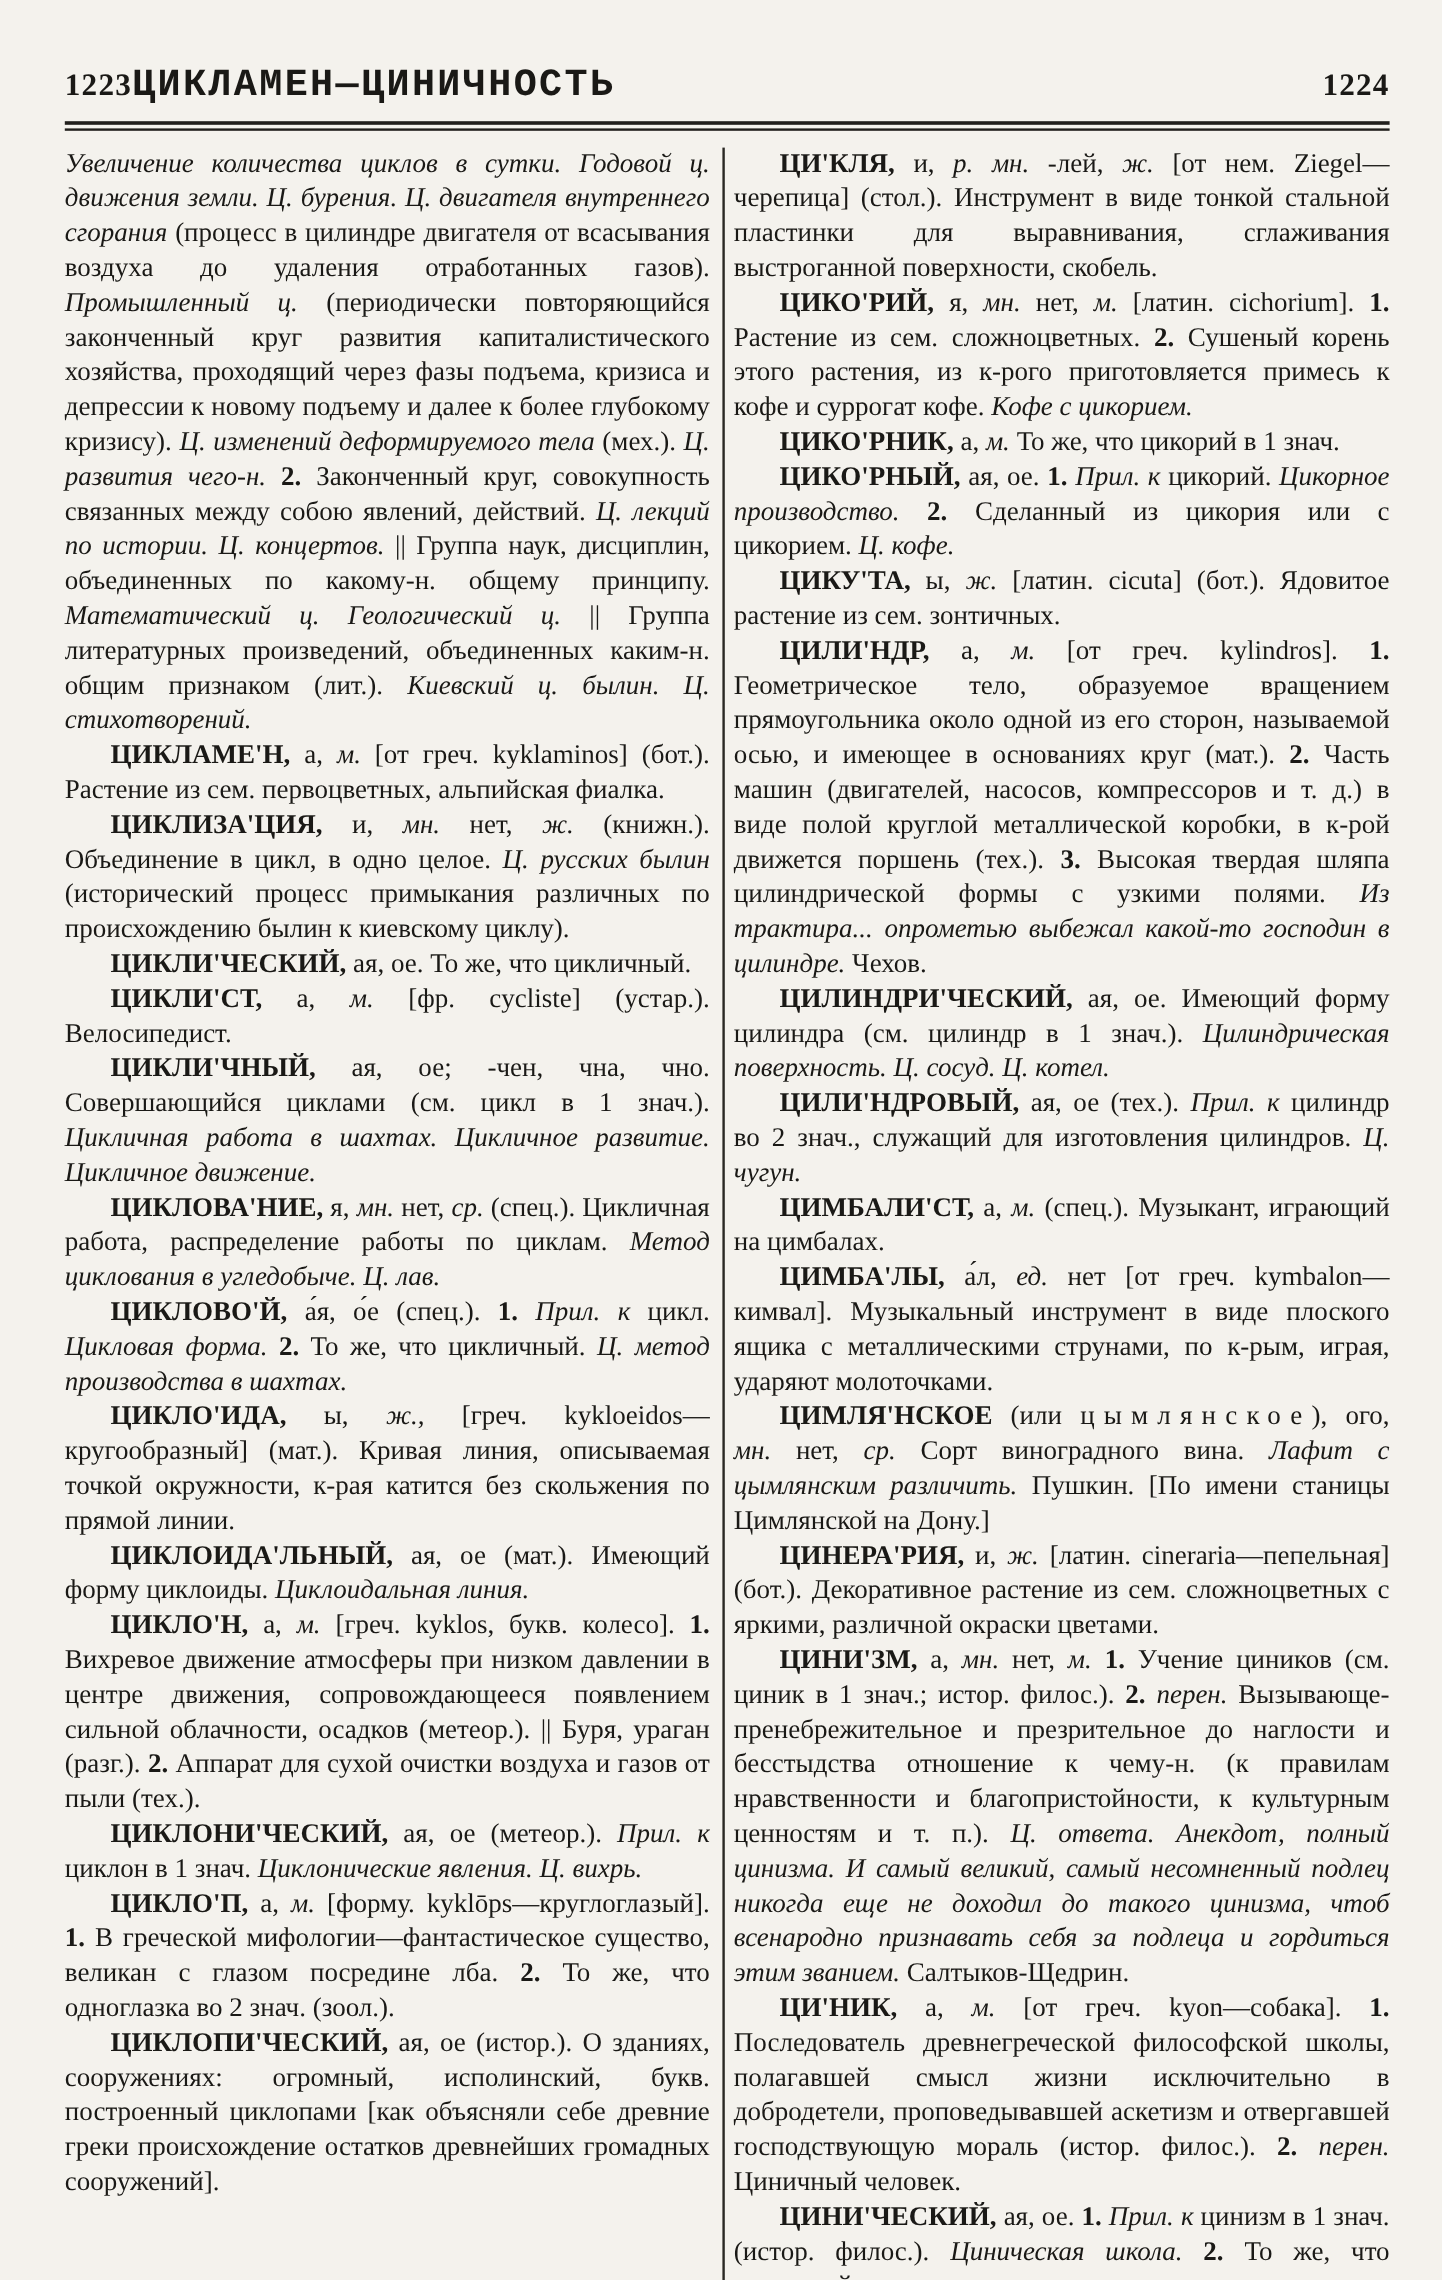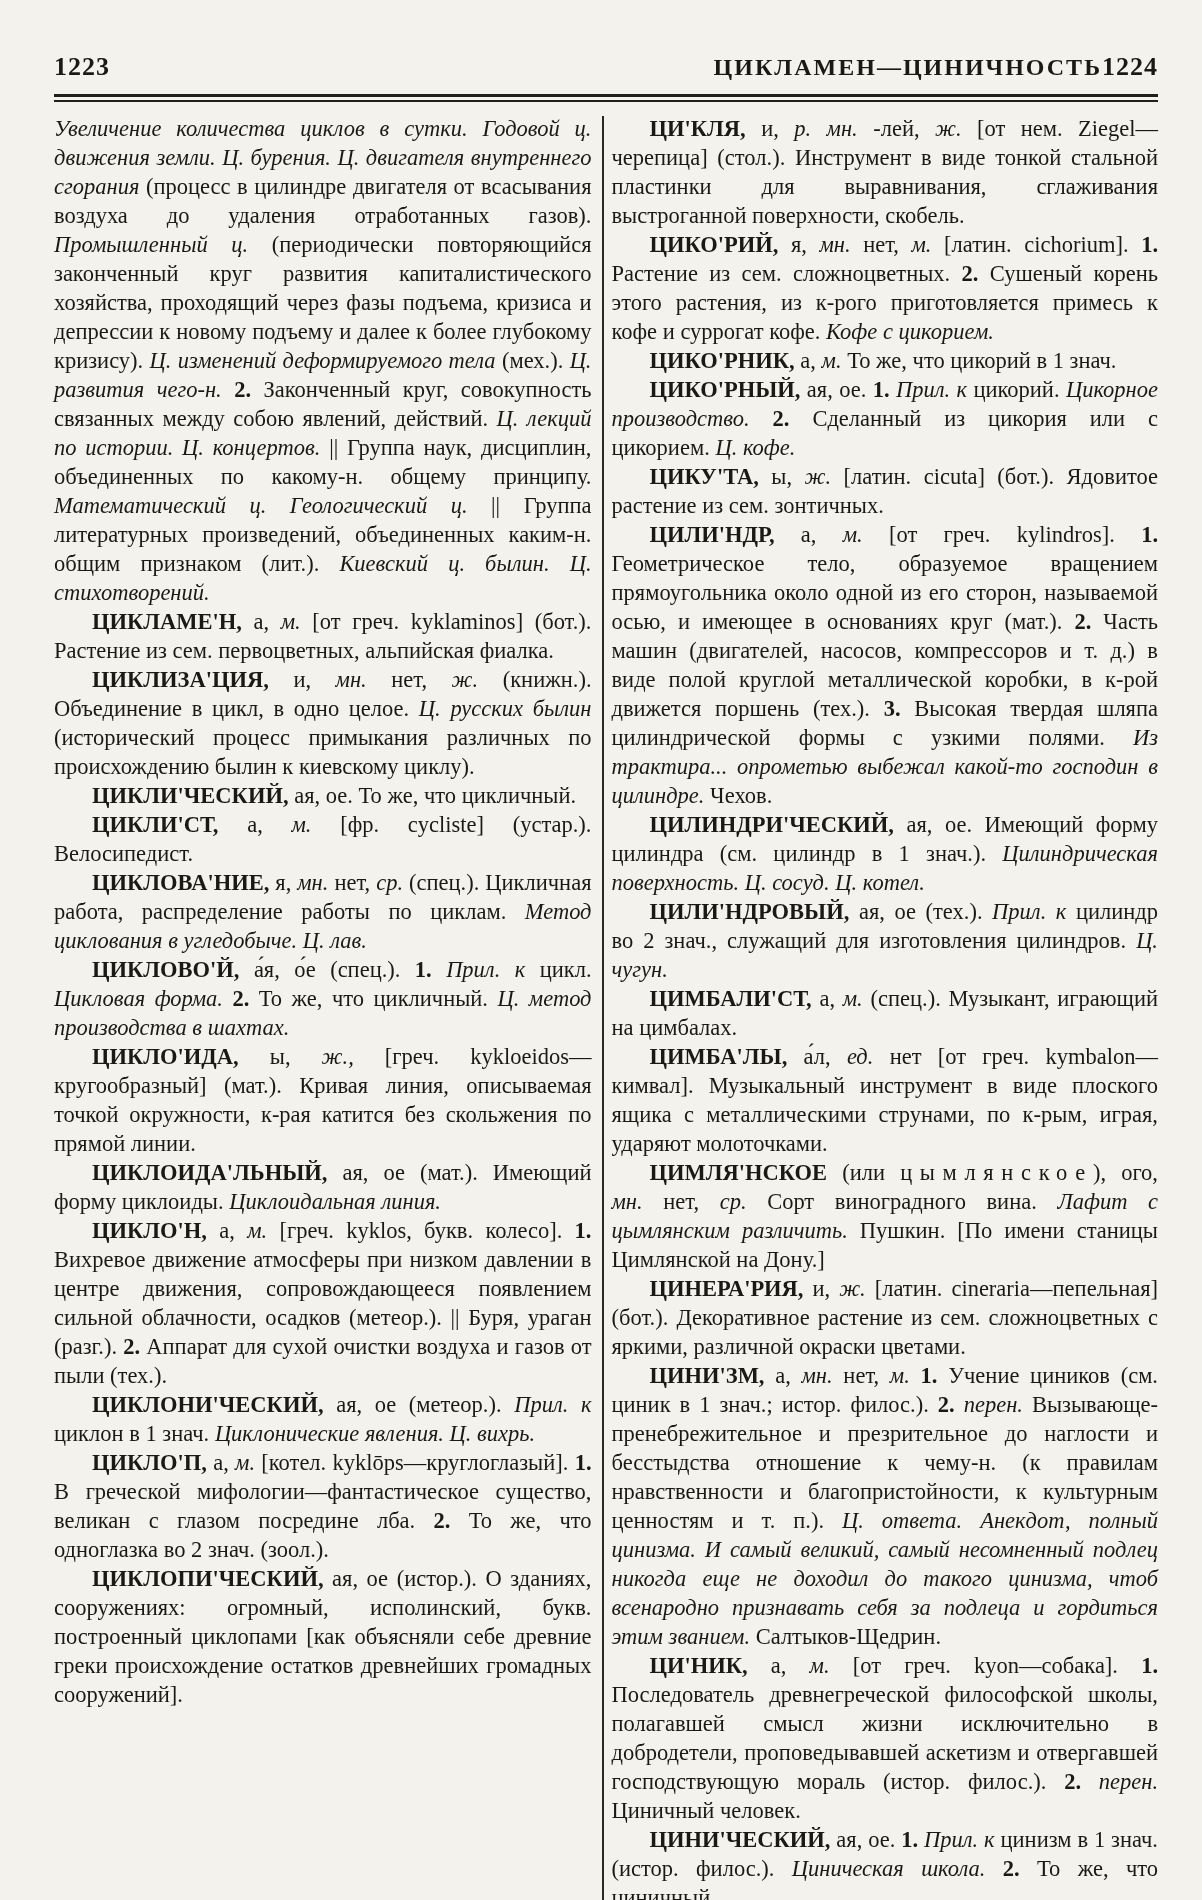--- a/index.html
+++ b/index.html
@@ -6,21 +6,21 @@
   body{
     width:1202px;height:1900px;
     background:#f4f2ed;
     color:#1a1916;
     font-family:"Liberation Serif","DejaVu Serif",serif;
     overflow:hidden;
   }
   .page{padding:52px 44px 0 54px;}
   .header{display:flex;align-items:baseline;font-weight:bold;}
   .pagenum{font-size:26px;letter-spacing:1px;}
-  .running-head{flex:1;text-align:right;font-size:24px;letter-spacing:2px;}
+  .running-head{flex:1;text-align:left;font-size:32px;letter-spacing:2px;font-family:Liberation Mono, monospace;}
   .rule{margin-top:12px;border-top:3px solid #211f1c;border-bottom:2px solid #211f1c;height:3px;}
   .columns{display:flex;margin-top:12px;min-height:1672px;align-items:stretch;}
   .col{text-align:justify;font-size:22.5px;line-height:29px;hyphens:auto;-webkit-hyphens:auto;}
   .col.left{width:538px;}
   .col.right{width:547px;}
   .divider{width:2px;background:#2a2824;margin:2px 8px 0 10px;}
   p.entry{margin:0;text-indent:38px;}
   p.entry.noindent{text-indent:0;}
   .b{font-weight:bold;}
   .i{font-style:italic;}
@@ -37,27 +37,28 @@
     <span class="pagenum">1224</span>
   </div>
   <div class="rule"></div>
   <div class="columns">
     <div class="col left">
         <p class="entry noindent"><span class="i">Увеличение количества циклов в сутки. Годовой ц. движения земли. Ц. бурения. Ц. двигателя внутреннего сгорания </span><span class="r">(процесс в цилиндре двигателя от всасывания воздуха до удаления отработанных газов). </span><span class="i">Промышленный ц. </span><span class="r">(периодически повторяющийся законченный круг развития капиталистического хозяйства, проходящий через фазы подъема, кризиса и депрессии к новому подъему и далее к более глубокому кризису). </span><span class="i">Ц. изменений деформируемого тела </span><span class="r">(мех.). </span><span class="i">Ц. развития чего-н. </span><span class="b">2. </span><span class="r">Законченный круг, совокупность связанных между собою явлений, действий. </span><span class="i">Ц. лекций по истории. Ц. концертов. </span><span class="r">|| Группа наук, дисциплин, объединенных по какому-н. общему принципу. </span><span class="i">Математический ц. Геологический ц. </span><span class="r">|| Группа литературных произведений, объединенных каким-н. общим признаком (лит.). </span><span class="i">Киевский ц. былин. Ц. стихотворений.</span></p>
         <p class="entry"><span class="b">ЦИКЛАМЕ'Н, </span><span class="r">а, </span><span class="i">м. </span><span class="r">[от греч. kyklaminos] (бот.). Растение из сем. первоцветных, альпийская фиалка.</span></p>
         <p class="entry"><span class="b">ЦИКЛИЗА'ЦИЯ, </span><span class="r">и, </span><span class="i">мн. </span><span class="r">нет, </span><span class="i">ж. </span><span class="r">(книжн.). Объединение в цикл, в одно целое. </span><span class="i">Ц. русских былин </span><span class="r">(исторический процесс примыкания различных по происхождению былин к киевскому циклу).</span></p>
         <p class="entry"><span class="b">ЦИКЛИ'ЧЕСКИЙ, </span><span class="r">ая, ое. То же, что цикличный.</span></p>
         <p class="entry"><span class="b">ЦИКЛИ'СТ, </span><span class="r">а, </span><span class="i">м. </span><span class="r">[фр. cycliste] (устар.). Велосипедист.</span></p>
+        <p class="entry"><span class="b">ЦИКЛИ'ЧНЫЙ, </span><span class="r">ая, ое; -чен, чна, чно. Совершающийся циклами (см. цикл в 1 знач.). </span><span class="i">Цикличная работа в шахтах. Цикличное развитие. Цикличное движение.</span></p>
         <p class="entry"><span class="b">ЦИКЛОВА'НИЕ, </span><span class="r">я, </span><span class="i">мн. </span><span class="r">нет, </span><span class="i">ср. </span><span class="r">(спец.). Цикличная работа, распределение работы по циклам. </span><span class="i">Метод циклования в угледобыче. Ц. лав.</span></p>
         <p class="entry"><span class="b">ЦИКЛОВО'Й, </span><span class="r">а́я, о́е (спец.). </span><span class="b">1. </span><span class="i">Прил. к </span><span class="r">цикл. </span><span class="i">Цикловая форма. </span><span class="b">2. </span><span class="r">То же, что цикличный. </span><span class="i">Ц. метод производства в шахтах.</span></p>
         <p class="entry"><span class="b">ЦИКЛО'ИДА, </span><span class="r">ы, </span><span class="i">ж., </span><span class="r">[греч. kykloeidos—кругообразный] (мат.). Кривая линия, описываемая точкой окружности, к-рая катится без скольжения по прямой линии.</span></p>
         <p class="entry"><span class="b">ЦИКЛОИДА'ЛЬНЫЙ, </span><span class="r">ая, ое (мат.). Имеющий форму циклоиды. </span><span class="i">Циклоидальная линия.</span></p>
         <p class="entry"><span class="b">ЦИКЛО'Н, </span><span class="r">а, </span><span class="i">м. </span><span class="r">[греч. kyklos, букв. колесо]. </span><span class="b">1. </span><span class="r">Вихревое движение атмосферы при низком давлении в центре движения, сопровождающееся появлением сильной облачности, осадков (метеор.). || Буря, ураган (разг.). </span><span class="b">2. </span><span class="r">Аппарат для сухой очистки воздуха и газов от пыли (тех.).</span></p>
         <p class="entry"><span class="b">ЦИКЛОНИ'ЧЕСКИЙ, </span><span class="r">ая, ое (метеор.). </span><span class="i">Прил. к </span><span class="r">циклон в 1 знач. </span><span class="i">Циклонические явления. Ц. вихрь.</span></p>
-        <p class="entry"><span class="b">ЦИКЛО'П, </span><span class="r">а, </span><span class="i">м. </span><span class="r">[котел. kyklōps—круглоглазый]. </span><span class="b">1. </span><span class="r">В греческой мифологии—фантастическое существо, великан с глазом посредине лба. </span><span class="b">2. </span><span class="r">То же, что одноглазка во 2 знач. (зоол.).</span></p>
+        <p class="entry"><span class="b">ЦИКЛО'П, </span><span class="r">а, </span><span class="i">м. </span><span class="r">[форму. kyklōps—круглоглазый]. </span><span class="b">1. </span><span class="r">В греческой мифологии—фантастическое существо, великан с глазом посредине лба. </span><span class="b">2. </span><span class="r">То же, что одноглазка во 2 знач. (зоол.).</span></p>
         <p class="entry"><span class="b">ЦИКЛОПИ'ЧЕСКИЙ, </span><span class="r">ая, ое (истор.). О зданиях, сооружениях: огромный, исполинский, букв. построенный циклопами [как объясняли себе древние греки происхождение остатков древнейших громадных сооружений].</span></p>
       </div>
     <div class="divider"></div>
     <div class="col right">
         <p class="entry"><span class="b">ЦИ'КЛЯ, </span><span class="r">и, </span><span class="i">р. мн. </span><span class="r">-лей, </span><span class="i">ж. </span><span class="r">[от нем. Ziegel—черепица] (стол.). Инструмент в виде тонкой стальной пластинки для выравнивания, сглаживания выстроганной поверхности, скобель.</span></p>
         <p class="entry"><span class="b">ЦИКО'РИЙ, </span><span class="r">я, </span><span class="i">мн. </span><span class="r">нет, </span><span class="i">м. </span><span class="r">[латин. cichorium]. </span><span class="b">1. </span><span class="r">Растение из сем. сложноцветных. </span><span class="b">2. </span><span class="r">Сушеный корень этого растения, из к-рого приготовляется примесь к кофе и суррогат кофе. </span><span class="i">Кофе с цикорием.</span></p>
         <p class="entry"><span class="b">ЦИКО'РНИК, </span><span class="r">а, </span><span class="i">м. </span><span class="r">То же, что цикорий в 1 знач.</span></p>
         <p class="entry"><span class="b">ЦИКО'РНЫЙ, </span><span class="r">ая, ое. </span><span class="b">1. </span><span class="i">Прил. к </span><span class="r">цикорий. </span><span class="i">Цикорное производство. </span><span class="b">2. </span><span class="r">Сделанный из цикория или с цикорием. </span><span class="i">Ц. кофе.</span></p>
         <p class="entry"><span class="b">ЦИКУ'ТА, </span><span class="r">ы, </span><span class="i">ж. </span><span class="r">[латин. cicuta] (бот.). Ядовитое растение из сем. зонтичных.</span></p>
         <p class="entry"><span class="b">ЦИЛИ'НДР, </span><span class="r">а, </span><span class="i">м. </span><span class="r">[от греч. kylindros]. </span><span class="b">1. </span><span class="r">Геометрическое тело, образуемое вращением прямоугольника около одной из его сторон, называемой осью, и имеющее в основаниях круг (мат.). </span><span class="b">2. </span><span class="r">Часть машин (двигателей, насосов, компрессоров и т. д.) в виде полой круглой металлической коробки, в к-рой движется поршень (тех.). </span><span class="b">3. </span><span class="r">Высокая твердая шляпа цилиндрической формы с узкими полями. </span><span class="i">Из трактира... опрометью выбежал какой-то господин в цилиндре. </span><span class="r">Чехов.</span></p>

